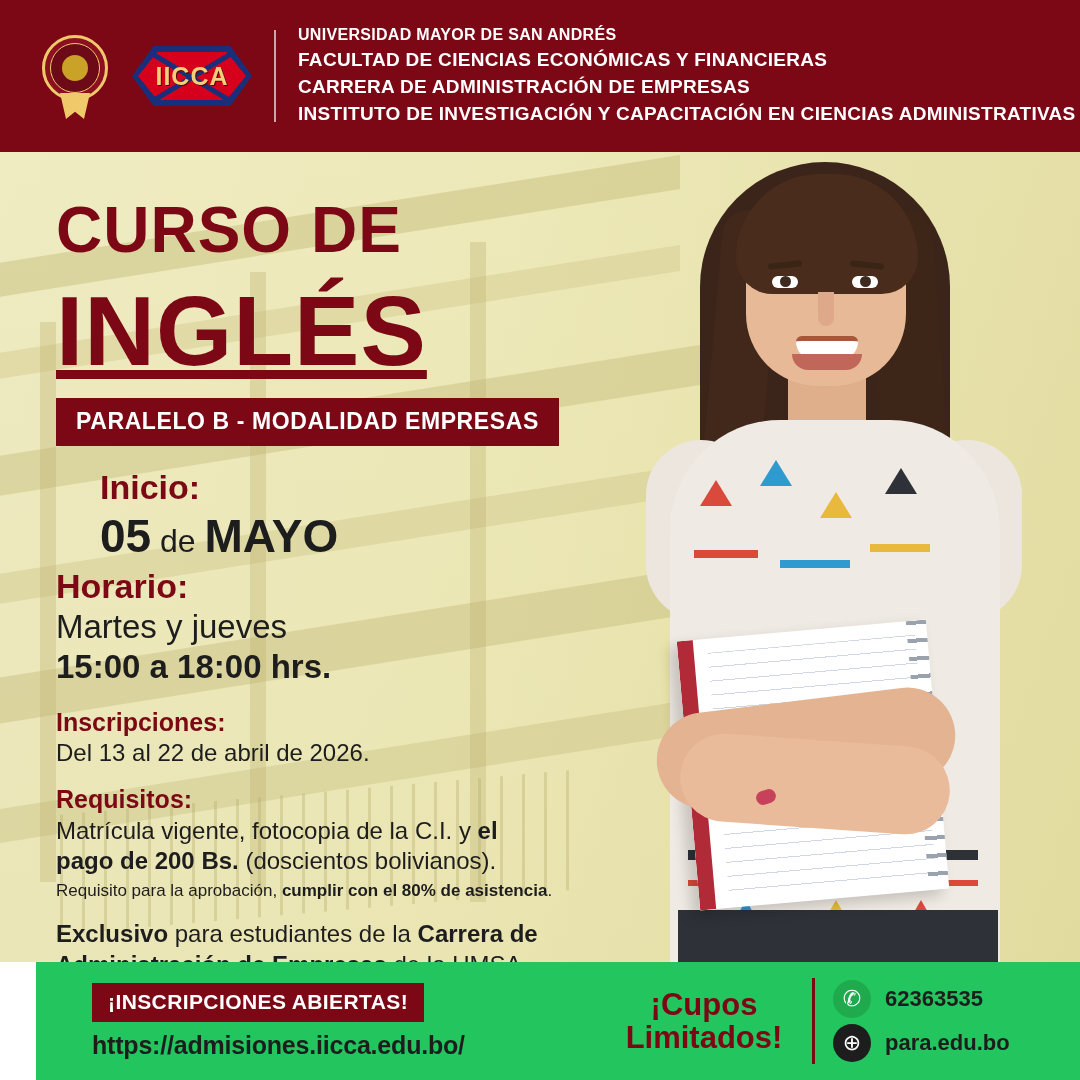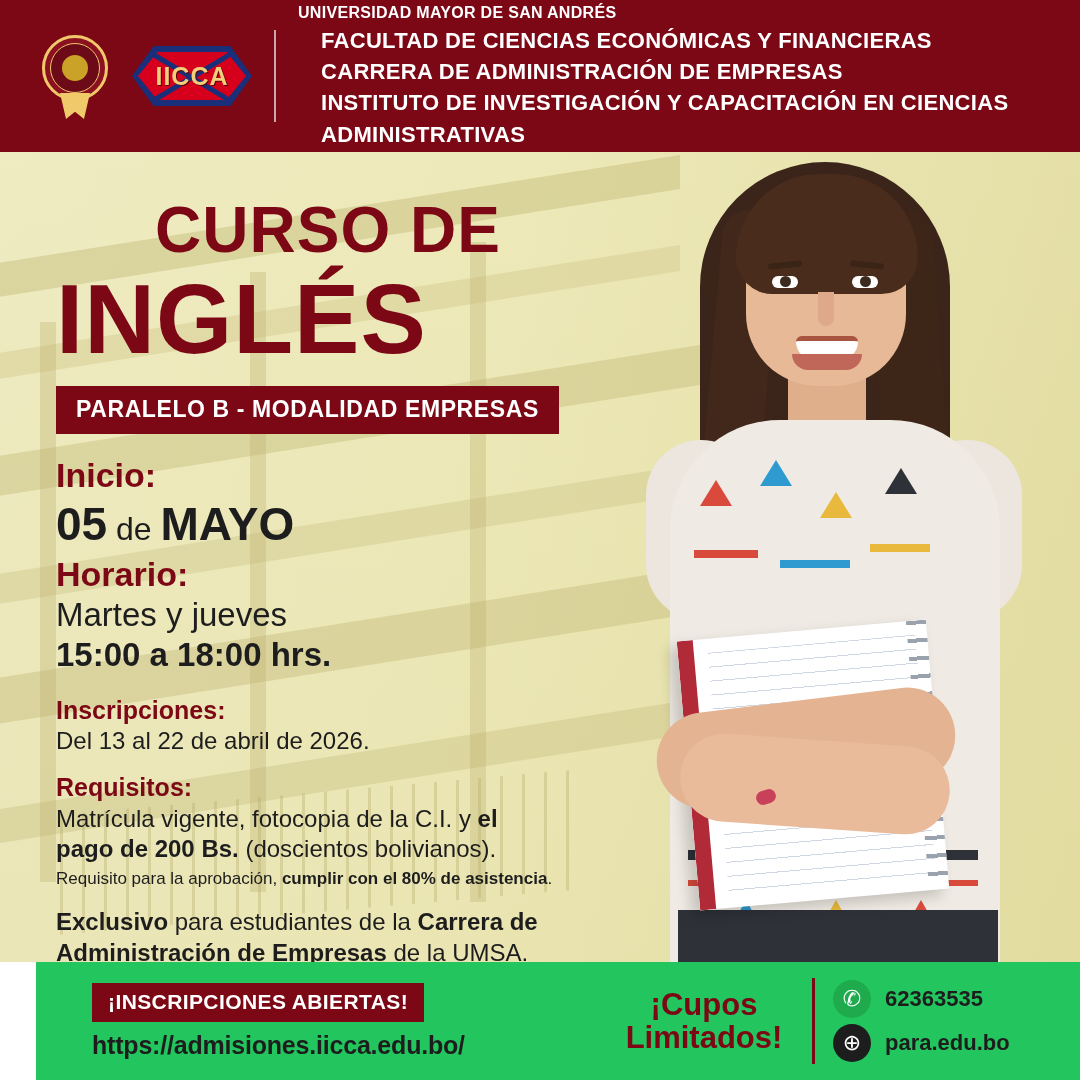--- a/index.html
+++ b/index.html
@@ -117,21 +117,21 @@
   }
   .hdr-lines {
     color:#ffffff;
   }
   .hdr-lines div {
     font-weight:bold;
     letter-spacing:0.3px;
     line-height:1.42;
   }
   .hdr-l1 { font-size:16px; }
-  .hdr-l2, .hdr-l3, .hdr-l4 { font-size:22px;margin-left:23px; }
+  .hdr-l2, .hdr-l3, .hdr-l4 { font-size:19px; }
 
   
   .bg {
     position:absolute;
     top:152px; left:0;
     width:1080px; height:810px;
     background:#f2f0cf;
     overflow:hidden;
   }
   .bg-photo {
@@ -340,45 +340,45 @@
     width:600px; height:810px;
     z-index:10;
     padding:46px 0 0 56px;
   }
   .t-curso {
     font-size:64px;
     font-weight:bold;
     color:#7c0715;
     letter-spacing:1px;
     line-height:1;
-    text-align:center;
   }
   .t-ingles {
     font-size:98px;
     font-weight:bold;
     color:#7c0715;
     letter-spacing:1px;
     line-height:1.02;
-    margin-top:8px;
+    margin-top:20px;
+    text-decoration:underline;
   }
   .badge-paralelo {
     display:inline-block;
     background:#7c0715;
     color:#ffffff;
     font-size:23px;
     font-weight:bold;
     letter-spacing:0.6px;
     padding:10px 20px 11px 20px;
     margin-top:16px;
   }
   .lbl {
     color:#7c0715;
     font-weight:bold;
   }
-  .blk { margin-top:22px; }
+  .blk { margin-top:22px;padding-left:44px; }
   .inicio-lbl { font-size:34px; }
   .inicio-val {
     font-size:46px;
     color:#1d1d1d;
     font-weight:bold;
     margin-top:2px;
   }
   .inicio-val .de { font-size:32px; font-weight:normal; }
   .horario-lbl { font-size:34px; margin-top:4px; }
   .horario-days { font-size:33px; color:#1d1d1d; margin-top:2px; }

